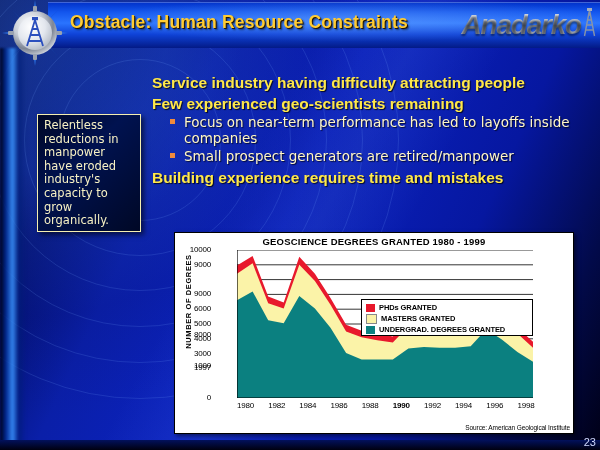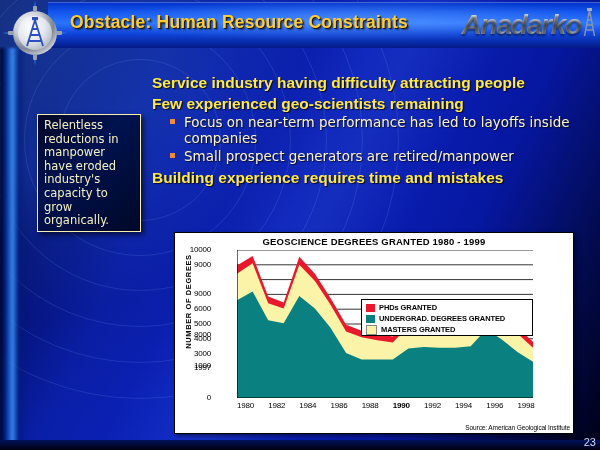--- a/index.html
+++ b/index.html
@@ -293,26 +293,26 @@
           <line x1="280.42105263157896" x2="280.42105263157896" y1="148" y2="152" stroke="#000" stroke-width="1" vector-effect="non-scaling-stroke"></line>
         </svg>
     </div>
 
     <div class="legend">
       <div class="legend-row">
         <span class="legend-swatch" style="background:#e8192c"></span>
         <span class="legend-label">PHDs GRANTED</span>
       </div>
       <div class="legend-row">
+        <span class="legend-swatch" style="background:#fbf3a8;border:1px solid #888"></span>
+        <span class="legend-label">MASTERS GRANTED</span>
+      </div>
+      <div class="legend-row">
         <span class="legend-swatch" style="background:#0b8080"></span>
         <span class="legend-label">UNDERGRAD. DEGREES GRANTED</span>
-      </div>
-      <div class="legend-row">
-        <span class="legend-swatch" style="background:#fbf3a8;border:1px solid #888"></span>
-        <span class="legend-label">MASTERS GRANTED</span>
       </div>
     </div>
 
     <div class="source">Source:  American Geological Institute</div>
   </div>
 
   <div class="bottombar"></div>
   <div class="pagenum">23</div>
 </div>
 

